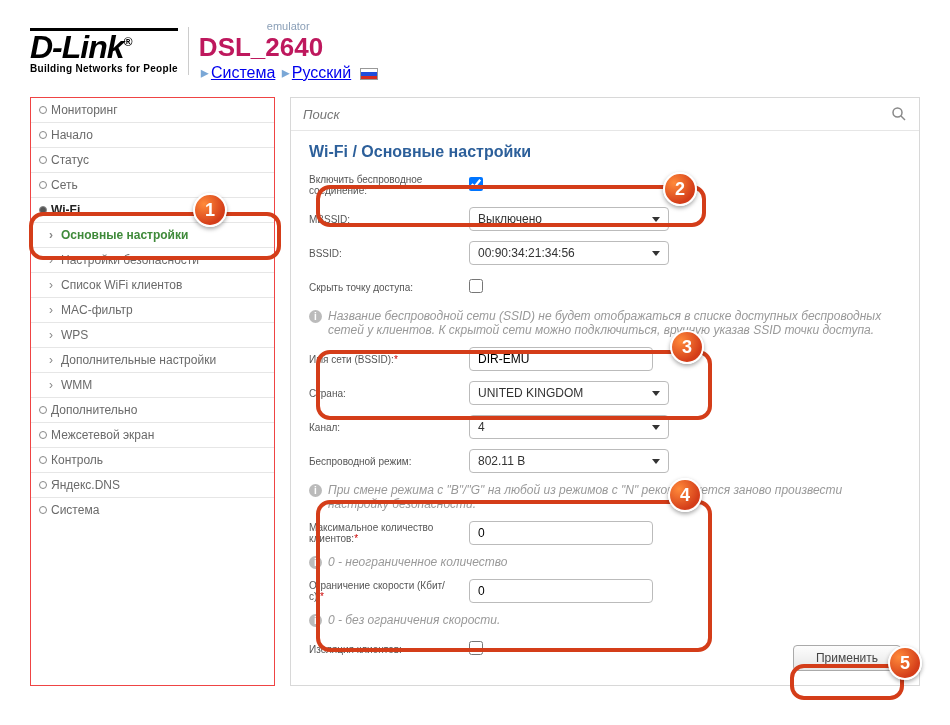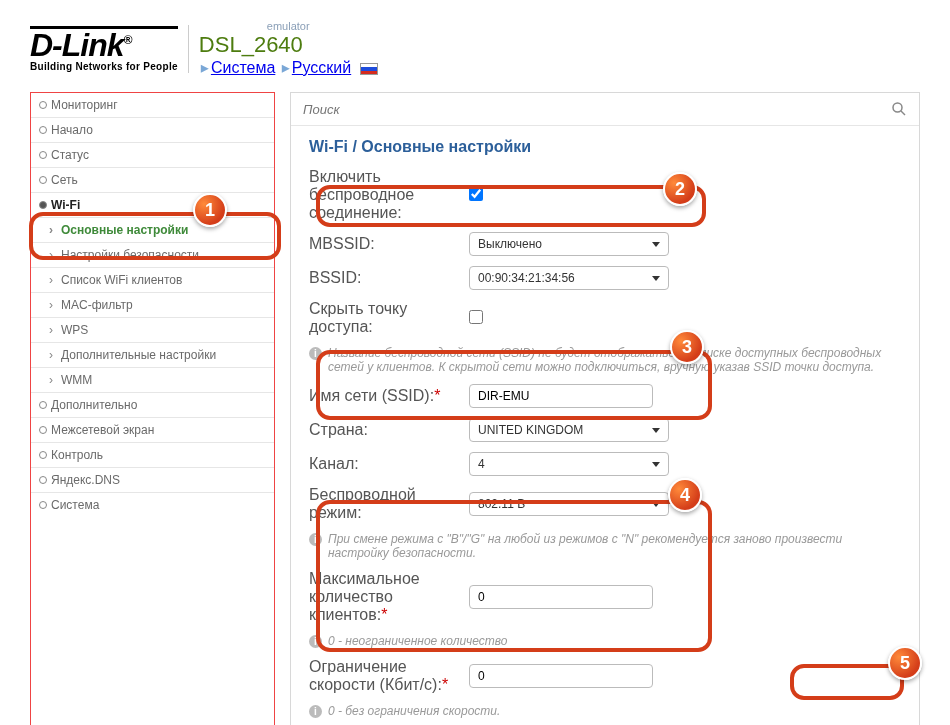--- a/index.html
+++ b/index.html
@@ -6,21 +6,21 @@
 body { font-family: Arial, sans-serif; font-size: 12px; background: #fff; color: #333; }
 .page { width: 950px; height: 725px; position: relative; padding: 20px 30px 0 30px; }
 .header { display: flex; align-items: center; gap: 10px; margin-bottom: 15px; }
 .logo { display: flex; flex-direction: column; }
 .logo-top { font-size: 32px; font-weight: 900; letter-spacing: -1px; font-style: italic; color: #000; border-top: 3px solid #000; line-height: 1; }
 .logo-top sup { font-size: 12px; vertical-align: super; }
 .logo-sub { font-size: 10px; font-weight: bold; color: #000; letter-spacing: 0.3px; }
 .header-divider { width: 1px; height: 48px; background: #ccc; }
 .model-block { font-size: 12px; }
 .emu { color: #8a9fb7; font-size: 11px; text-align: center; }
-.model { font-size: 22px; font-weight: normal; color: #4d7c0f; }
+.model { font-size: 26px; font-weight: bold; color: #be185d; }
 .crumbs { color: #7aa7d6; font-size: 16px; text-align: center; }
 .crumbs .caret { color: #7aa7d6; margin: 0 2px; }
 .flag { display: inline-block; width: 18px; height: 12px; vertical-align: middle; background: linear-gradient(to bottom, #fff 0 33%, #1e4cdc 33% 66%, #d52b1e 66% 100%); margin-left: 4px; border: 1px solid #999; }
 
 .layout { display: flex; gap: 15px; }
 .sidebar { width: 245px; border: 1px solid #ef4444; }
 .content { flex: 1; border: 1px solid #d8d8d8; padding: 0; position: relative; }
 
 .nav-item { border-bottom: 1px solid #e6e6e6; padding: 5px 8px 5px 20px; font-size: 12px; color: #6a6a6a; cursor: pointer; position: relative; }
 .nav-item:last-child { border-bottom: none; }
@@ -32,21 +32,21 @@
 .sub-item::before { content: "›"; position: absolute; left: 18px; color: #888; font-size: 12px; }
 .sub-item.active { color: #3f8a3a; font-weight: bold; }
 
 .search-bar { display: flex; align-items: center; padding: 8px 12px; border-bottom: 1px solid #e6e6e6; }
 .search-input { flex: 1; border: none; color: #aaa; font-style: italic; font-size: 13px; outline: none; }
 .search-icon { width: 16px; height: 16px; }
 
 .content-body { padding: 12px 18px 14px 18px; }
 .page-title { color: #2c5f9a; font-size: 16px; font-weight: bold; margin-bottom: 12px; }
 .form-row { display: flex; align-items: center; margin-bottom: 10px; min-height: 24px; }
-.form-label { width: 160px; color: #555; font-size: 16px; padding-right: 15px; }
+.form-label { width: 160px; color: #555; font-size: 10px; padding-right: 15px; }
 .form-label .req { color: #c00; }
 .form-control { width: 184px; }
 .form-control input[type=text] { width: 100%; height: 24px; border: 1px solid #bbb; border-radius: 4px; padding: 10px 8px; font-size: 12px; }
 .form-control .select { width: 200px; height: 24px; border: 1px solid #bbb; border-radius: 4px; padding: 2px 8px; font-size: 12px; background: #fff; position: relative; display: flex; align-items: center; justify-content: space-between; cursor: pointer; }
 .select .caret-down { width: 0; height: 0; border-left: 4px solid transparent; border-right: 4px solid transparent; border-top: 5px solid #333; }
 .hint { display: flex; gap: 6px; color: #999; font-style: italic; font-size: 12px; margin: 2px 0 10px 0; align-items: flex-start; }
 .hint-icon { width: 13px; height: 13px; border-radius: 50%; background: #bbb; color: #fff; font-size: 10px; font-weight: bold; display: flex; align-items: center; justify-content: center; font-style: normal; flex-shrink: 0; margin-top: 1px; }
 
 .apply-btn { position: absolute; bottom: 14px; right: 18px; padding: 5px 22px; border: 1px solid #aaa; border-radius: 4px; background: linear-gradient(#fdfdfd,#e6e6e6); color: #444; font-size: 12px; cursor: pointer; }
 
@@ -139,21 +139,21 @@
       <div class="form-row">
         <div class="form-label">Скрыть точку доступа:</div>
         <div class="form-control"><input type="checkbox" style=""></div>
       </div>
       <div class="hint">
             <span class="hint-icon">i</span>
             <span>Название беспроводной сети (SSID) не будет отображаться в списке доступных беспроводных сетей у клиентов. К скрытой сети можно подключиться, вручную указав SSID точки доступа.</span>
           </div>
 
       <div class="form-row">
-        <div class="form-label"><span>Имя сети (SSID):</span><span class="req">*</span></div>
+        <div class="form-label"><span>Имя сети (BSSID):</span><span class="req">*</span></div>
         <div class="form-control"><input type="text" value="DIR-EMU" style=""></div>
       </div>
 
       <div class="form-row">
         <div class="form-label">Страна:</div>
         <div class="form-control">
               <div class="select">
                 <span>UNITED KINGDOM</span>
                 <span class="caret-down"></span>
               </div>

